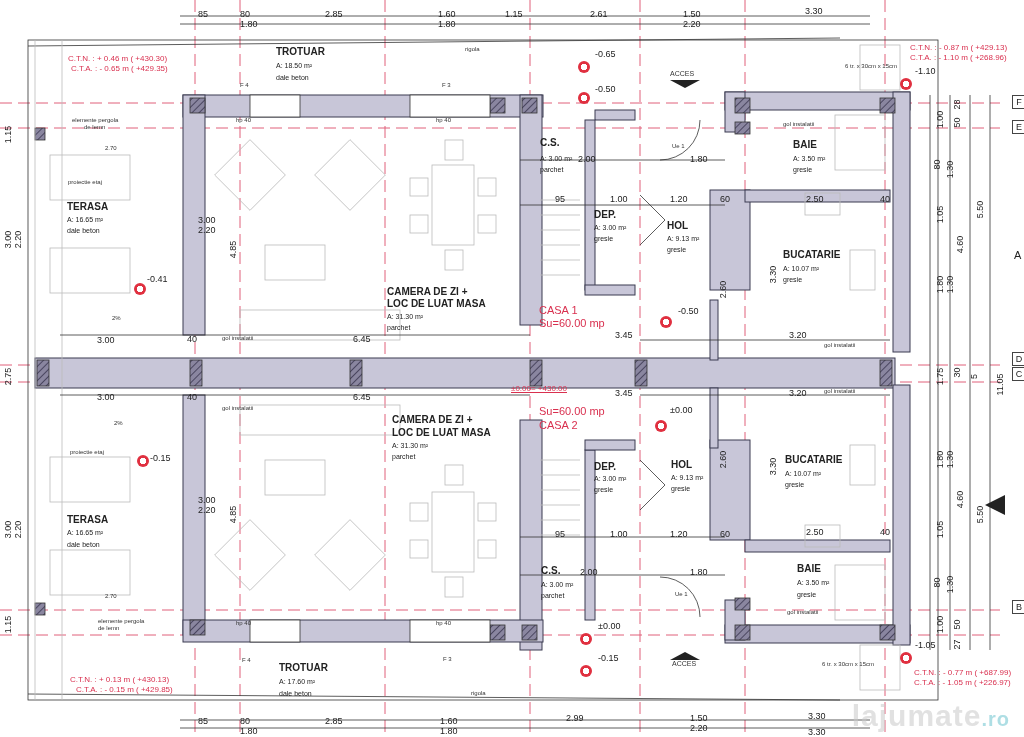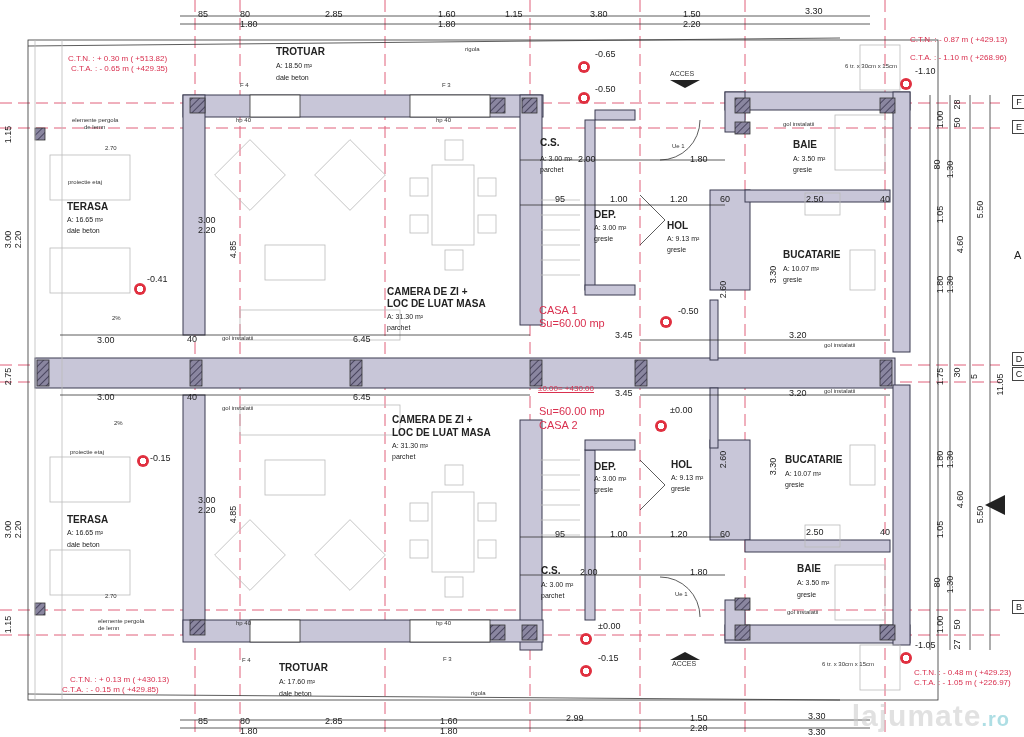--- a/index.html
+++ b/index.html
@@ -178,46 +178,46 @@
     <polygon points="670,660 700,660 685,652"></polygon>
     <polygon points="985,505 1005,495 1005,515"></polygon>
   </g>
 </svg>
 
 <span class="t dim" style="left:198px;top:10px">85</span>
 <span class="t dim" style="left:240px;top:10px">80</span>
 <span class="t dim" style="left:325px;top:10px">2.85</span>
 <span class="t dim" style="left:438px;top:10px">1.60</span>
 <span class="t dim" style="left:505px;top:10px">1.15</span>
-<span class="t dim" style="left:590px;top:10px">3.80</span>
+<span class="t dim" style="left:590px;top:10px">2.61</span>
 <span class="t dim" style="left:683px;top:10px">1.50</span>
 <span class="t dim" style="left:805px;top:7px">3.30</span>
 <span class="t dim" style="left:240px;top:20px">1.80</span>
 <span class="t dim" style="left:438px;top:20px">1.80</span>
 <span class="t dim" style="left:683px;top:20px">2.20</span>
 
 <span class="t dim" style="left:198px;top:717px">85</span>
 <span class="t dim" style="left:240px;top:717px">80</span>
 <span class="t dim" style="left:325px;top:717px">2.85</span>
 <span class="t dim" style="left:440px;top:717px">1.60</span>
 <span class="t dim" style="left:566px;top:714px">2.99</span>
 <span class="t dim" style="left:690px;top:714px">1.50</span>
 <span class="t dim" style="left:808px;top:712px">3.30</span>
 <span class="t dim" style="left:240px;top:727px">1.80</span>
 <span class="t dim" style="left:440px;top:727px">1.80</span>
 <span class="t dim" style="left:690px;top:724px">2.20</span>
 <span class="t dim" style="left:808px;top:728px">3.30</span>
 
-<span class="t redsm" style="left:68px;top:55px">C.T.N. : + 0.30 m ( +513.82)</span>
+<span class="t redsm" style="left:68px;top:55px">C.T.N. : + 0.46 m ( +430.30)</span>
 <span class="t redsm" style="left:71px;top:65px">C.T.A. : - 0.65 m ( +429.35)</span>
-<span class="t redsm" style="left:910px;top:36px">C.T.N. : - 0.87 m ( +429.13)</span>
+<span class="t redsm" style="left:910px;top:44px">C.T.N. : - 0.87 m ( +429.13)</span>
 <span class="t redsm" style="left:910px;top:54px">C.T.A. : - 1.10 m ( +268.96)</span>
 <span class="t redsm" style="left:70px;top:676px">C.T.N. : + 0.13 m ( +430.13)</span>
-<span class="t redsm" style="left:62px;top:686px">C.T.A. : -  0.15 m ( +429.85)</span>
-<span class="t redsm" style="left:914px;top:669px">C.T.N. : - 0.48 m ( +429.23)</span>
+<span class="t redsm" style="left:76px;top:686px">C.T.A. : -  0.15 m ( +429.85)</span>
+<span class="t redsm" style="left:914px;top:669px">C.T.N. : - 0.77 m ( +687.99)</span>
 <span class="t redsm" style="left:914px;top:679px">C.T.A. : - 1.05 m ( +226.97)</span>
 
 <div class="mark" style="left:578px;top:61px"></div>
 <span class="t dim" style="left:595px;top:50px">-0.65</span>
 <div class="mark" style="left:578px;top:92px"></div>
 <span class="t dim" style="left:595px;top:85px">-0.50</span>
 <div class="mark" style="left:900px;top:78px"></div>
 <span class="t dim" style="left:915px;top:67px">-1.10</span>
 <div class="mark" style="left:134px;top:283px"></div>
 <span class="t dim" style="left:147px;top:275px">-0.41</span>
@@ -226,21 +226,21 @@
 <span class="t dim" style="left:670px;top:406px">±0.00</span>
 <div class="mark" style="left:655px;top:420px"></div>
 <div class="mark" style="left:137px;top:455px"></div>
 <span class="t dim" style="left:150px;top:454px">-0.15</span>
 <span class="t dim" style="left:598px;top:622px">±0.00</span>
 <div class="mark" style="left:580px;top:633px"></div>
 <span class="t dim" style="left:598px;top:654px">-0.15</span>
 <div class="mark" style="left:580px;top:665px"></div>
 <div class="mark" style="left:900px;top:652px"></div>
 <span class="t dim" style="left:915px;top:641px">-1.05</span>
-<span class="t redsm" style="left:538px;top:385px;text-decoration:underline">±0.00=  +430.00</span>
+<span class="t redsm" style="left:511px;top:385px;text-decoration:underline">±0.00=  +430.00</span>
 
 <span class="t redlg" style="left:539px;top:305px">CASA 1</span>
 <span class="t redlg" style="left:539px;top:318px">Su=60.00 mp</span>
 <span class="t redlg" style="left:539px;top:406px">Su=60.00 mp</span>
 <span class="t redlg" style="left:539px;top:420px">CASA 2</span>
 
 <span class="t room" style="left:276px;top:47px">TROTUAR</span>
 <span class="t roomsm" style="left:276px;top:62px">A: 18.50 m²</span>
 <span class="t roomsm" style="left:276px;top:74px">dale beton</span>
 <span class="t room" style="left:279px;top:663px">TROTUAR</span>

